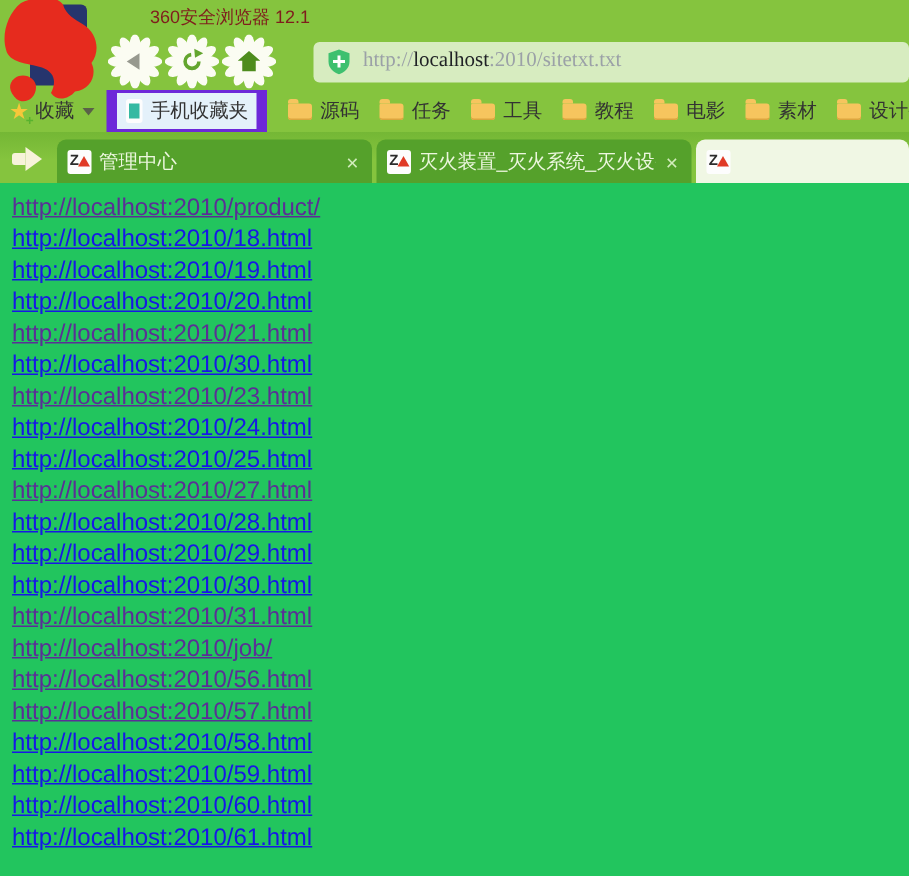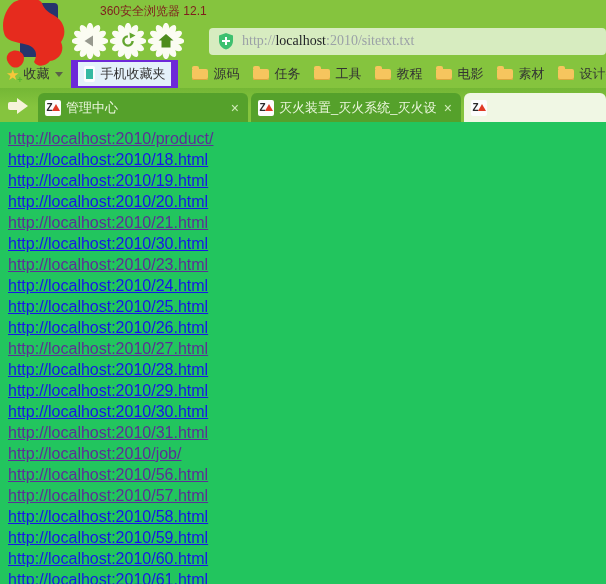--- a/index.html
+++ b/index.html
@@ -233,21 +233,20 @@
   <div class="content" id="link-list">
       <a href="#" class="visited">http://localhost:2010/product/</a>
       <a href="#">http://localhost:2010/18.html</a>
       <a href="#">http://localhost:2010/19.html</a>
       <a href="#">http://localhost:2010/20.html</a>
       <a href="#" class="visited">http://localhost:2010/21.html</a>
       <a href="#">http://localhost:2010/30.html</a>
       <a href="#" class="visited">http://localhost:2010/23.html</a>
       <a href="#">http://localhost:2010/24.html</a>
       <a href="#">http://localhost:2010/25.html</a>
-      <a href="#">http://localhost:2010/26.html</a>
       <a href="#" class="visited">http://localhost:2010/27.html</a>
       <a href="#">http://localhost:2010/28.html</a>
       <a href="#">http://localhost:2010/29.html</a>
       <a href="#">http://localhost:2010/30.html</a>
       <a href="#" class="visited">http://localhost:2010/31.html</a>
       <a href="#" class="visited">http://localhost:2010/job/</a>
       <a href="#" class="visited">http://localhost:2010/56.html</a>
       <a href="#" class="visited">http://localhost:2010/57.html</a>
       <a href="#">http://localhost:2010/58.html</a>
       <a href="#">http://localhost:2010/59.html</a>

